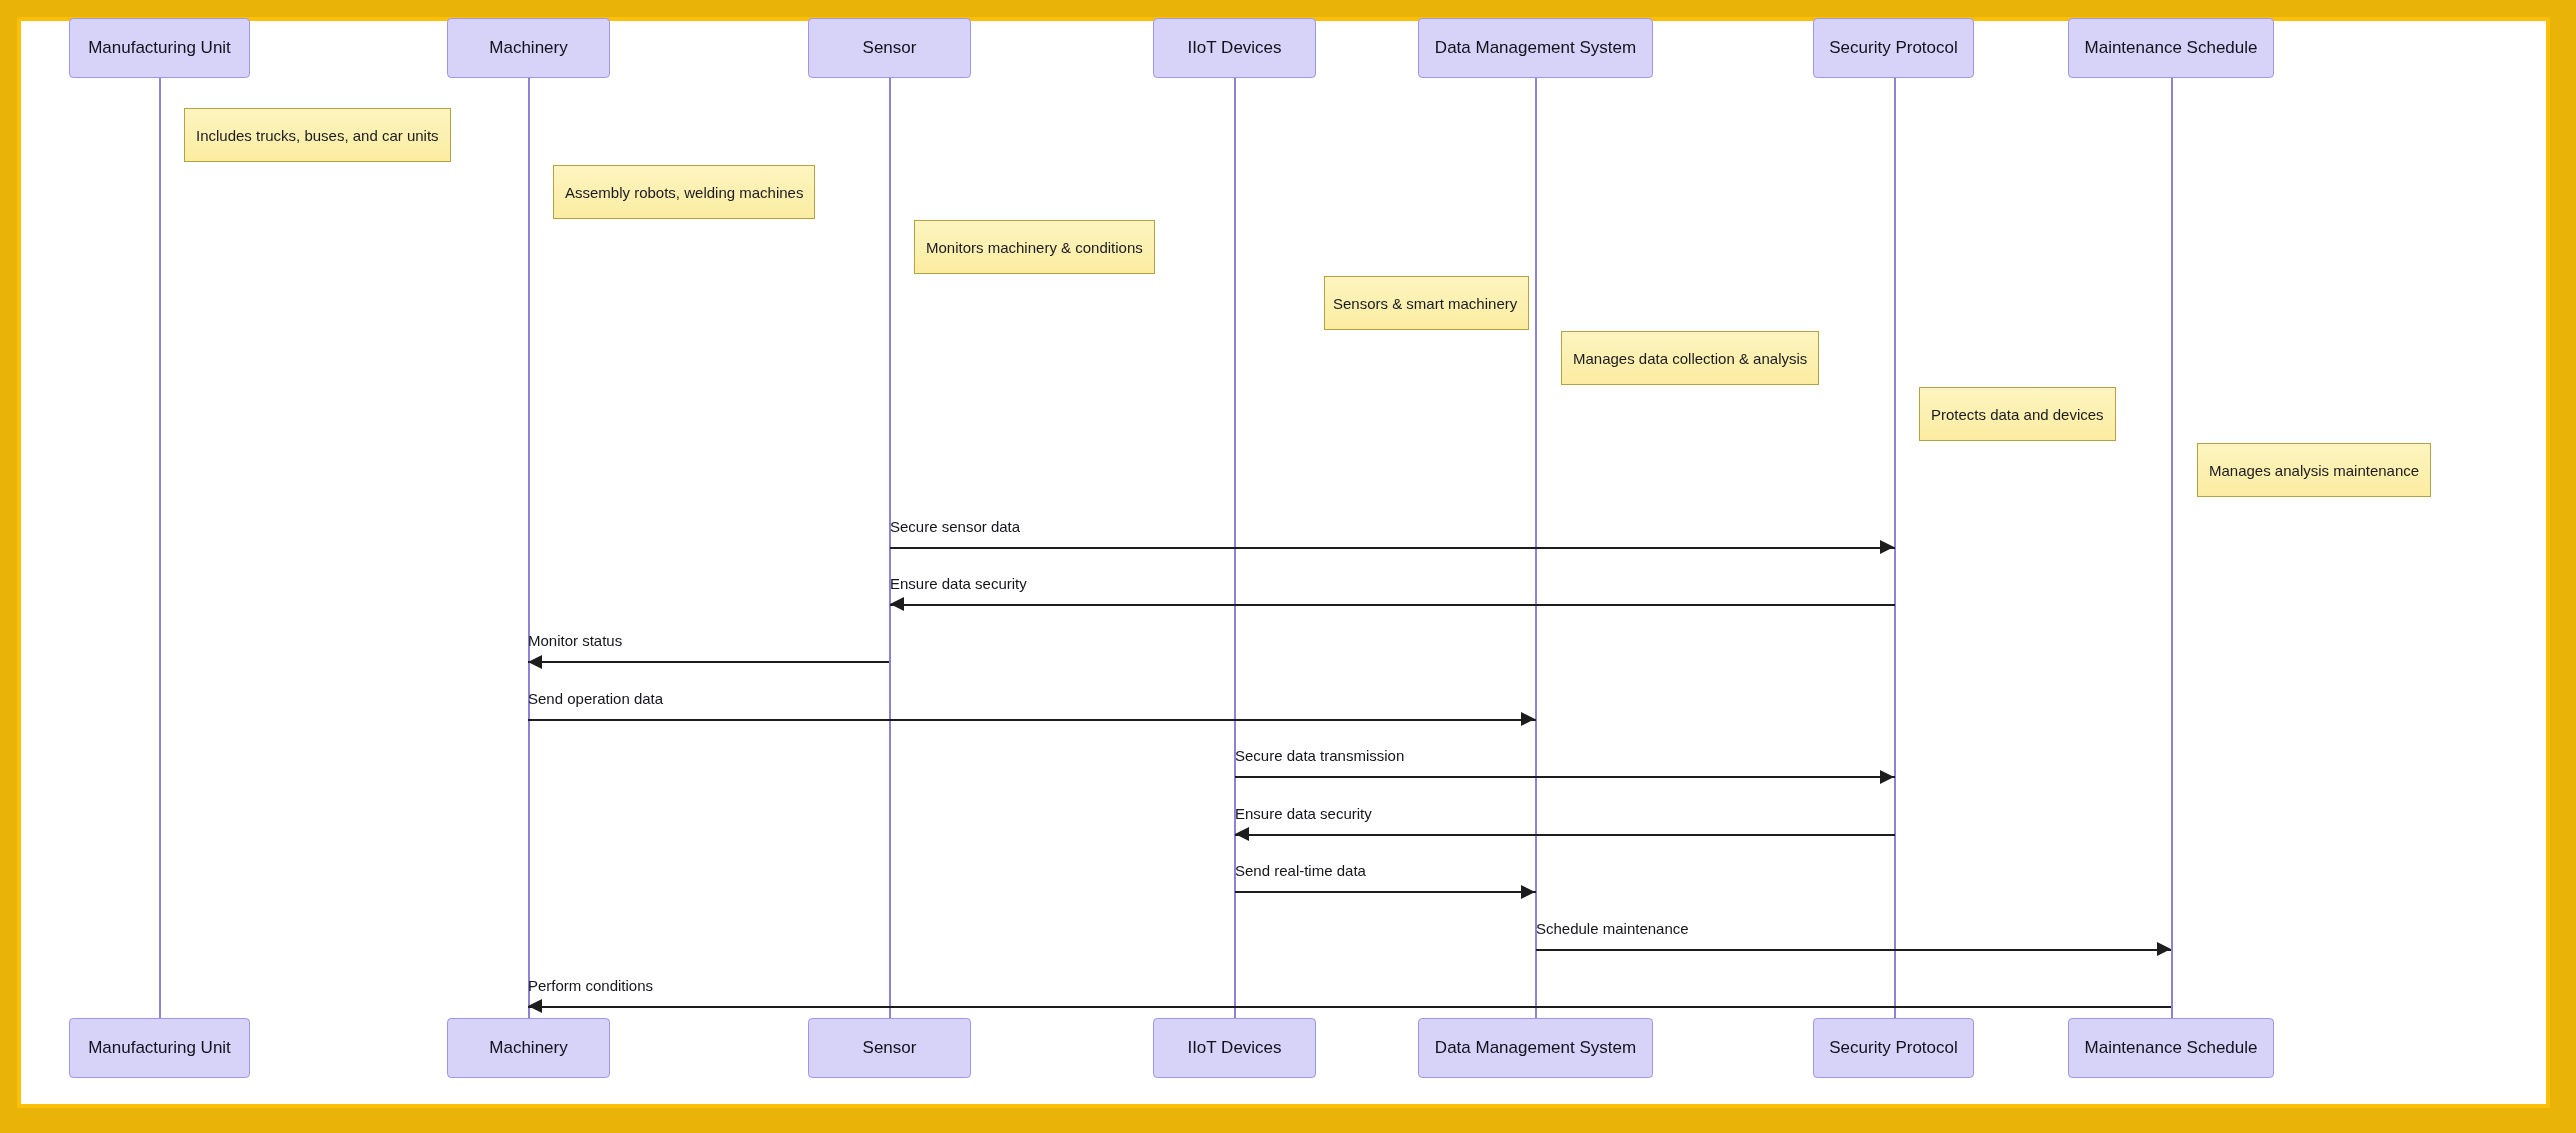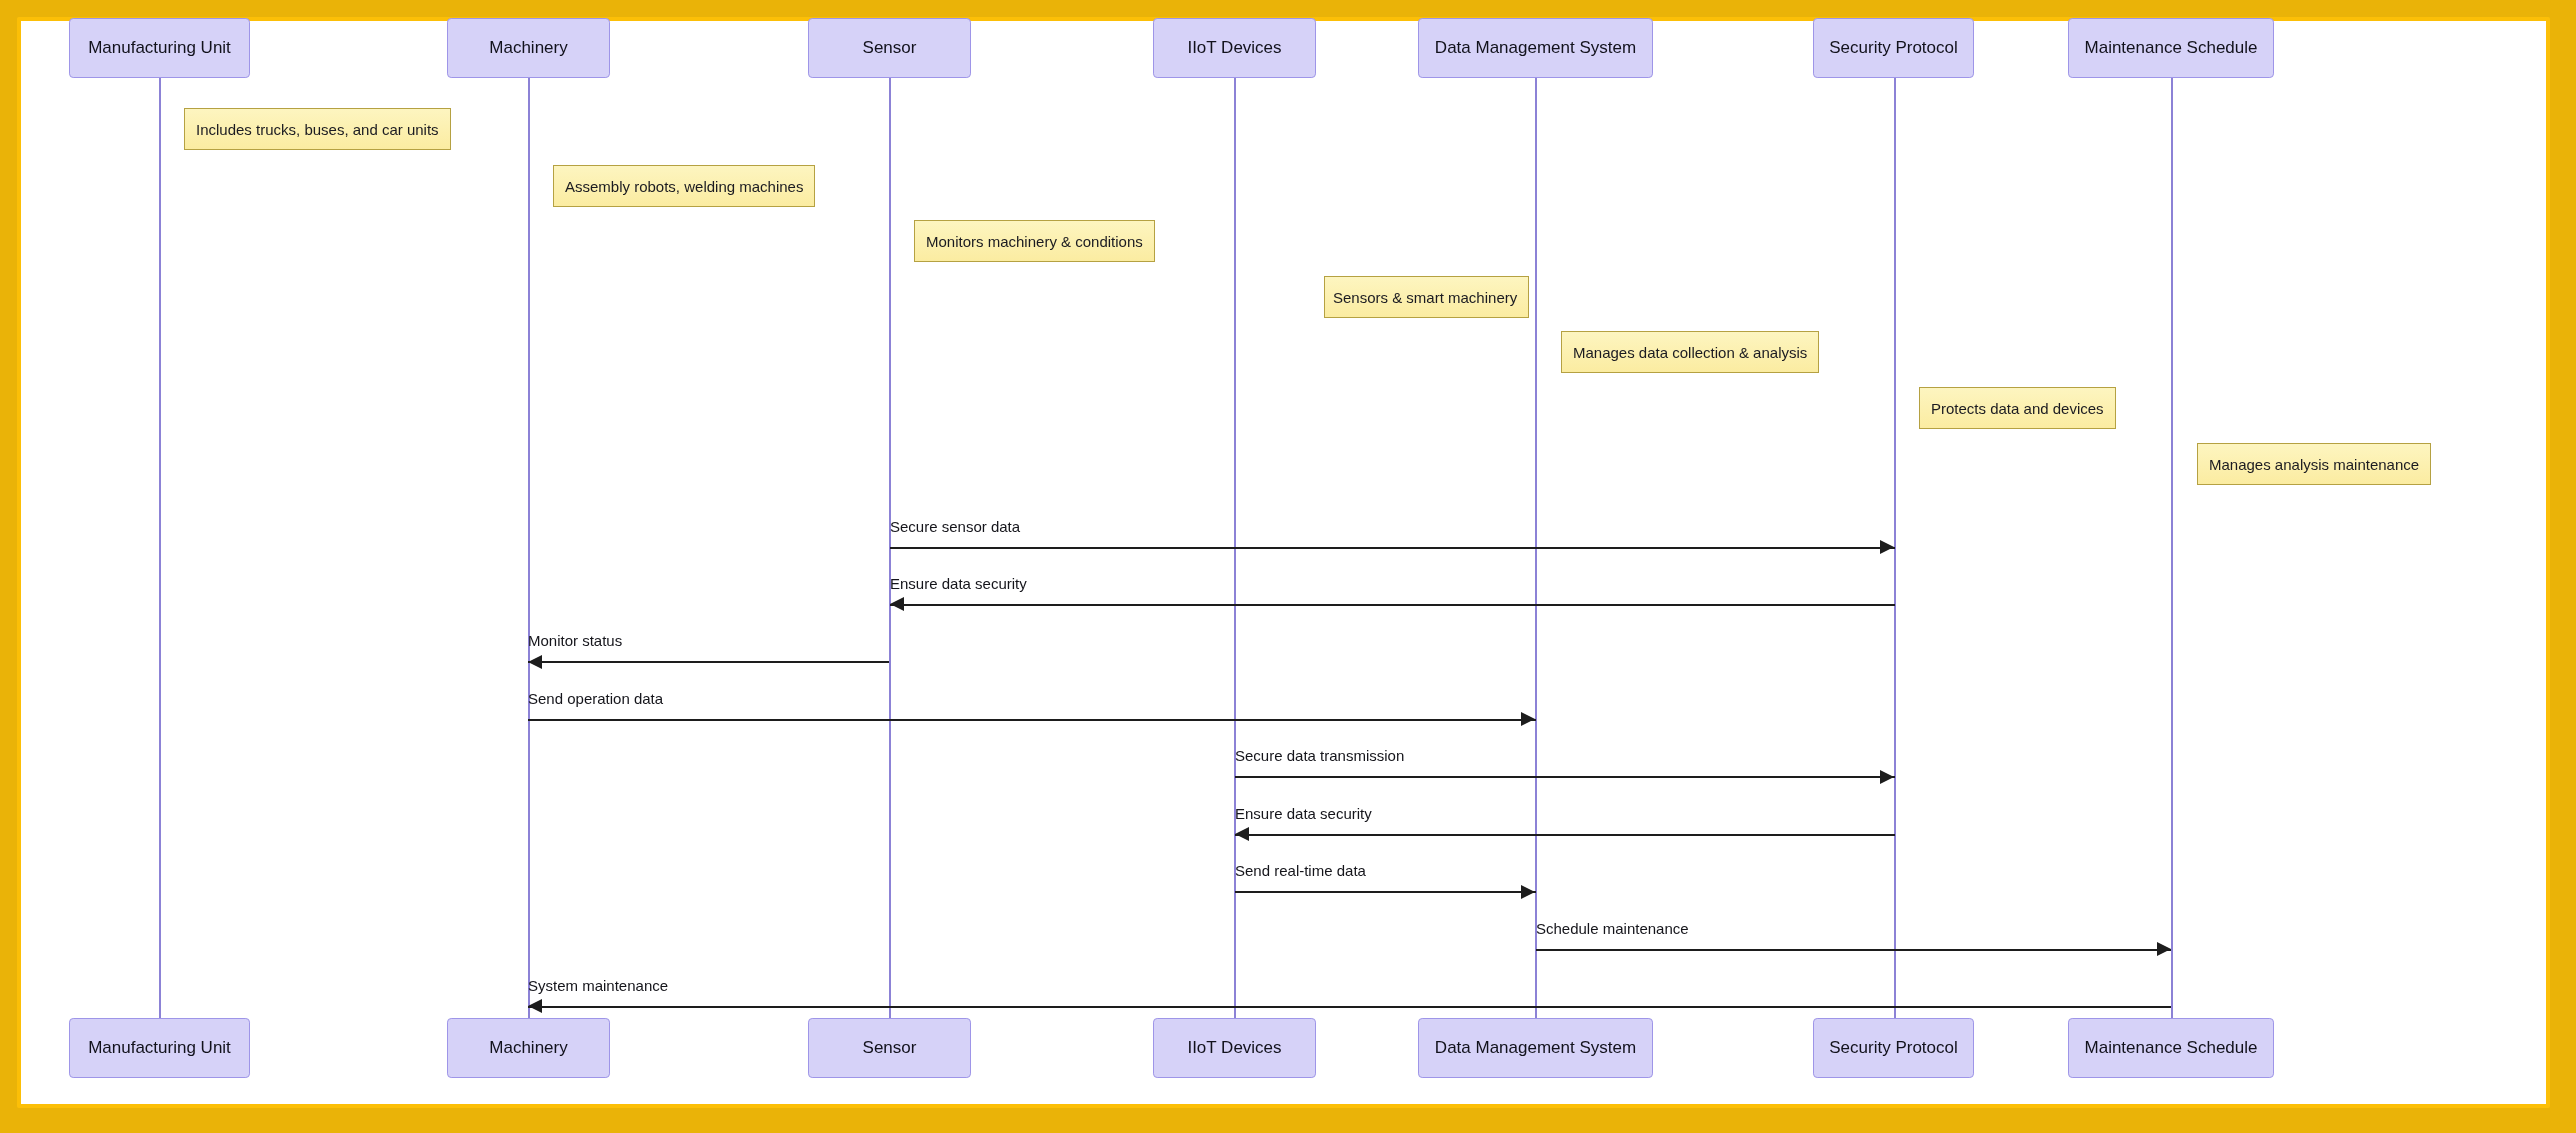--- a/index.html
+++ b/index.html
@@ -56,21 +56,21 @@
     color: #12121c;
     font-size: 17px;
     line-height: 1.1;
     text-align: center;
     padding: 0 8.4px;
     white-space: nowrap;
   }
   
   .note {
     position: absolute;
-    height: 42px;
+    height: 54px;
     background: linear-gradient(#fdf5c0, #fbeca1);
     border: 1.2px solid #b5a142;
     box-sizing: border-box;
     display: flex;
     align-items: center;
     justify-content: center;
     color: #1b1b21;
     font-size: 15px;
     padding: 0 11px;
     white-space: nowrap;
@@ -193,16 +193,16 @@
       <div class="msg-head left" style="top: 827px; left: 1235px;"></div>
       <div class="msg-label" style="left: 1235px; width: 660px; top: 805px;">Ensure data security</div>
       <div class="msg-line" style="left: 1235px; top: 891px; width: 301px;"></div>
       <div class="msg-head right" style="top: 885px; left: 1521px;"></div>
       <div class="msg-label" style="left: 1235px; width: 301px; top: 862px;">Send real-time data</div>
       <div class="msg-line" style="left: 1536px; top: 949px; width: 635px;"></div>
       <div class="msg-head right" style="top: 942px; left: 2157px;"></div>
       <div class="msg-label" style="left: 1536px; width: 635px; top: 920px;">Schedule maintenance</div>
       <div class="msg-line" style="left: 528px; top: 1006px; width: 1643px;"></div>
       <div class="msg-head left" style="top: 999px; left: 528px;"></div>
-      <div class="msg-label" style="left: 528px; width: 1643px; top: 977px;">System maintenance</div>
+      <div class="msg-label" style="left: 528px; width: 1643px; top: 977px;">Perform conditions</div>
     </div>
 </div>
 
 
 </body></html>

